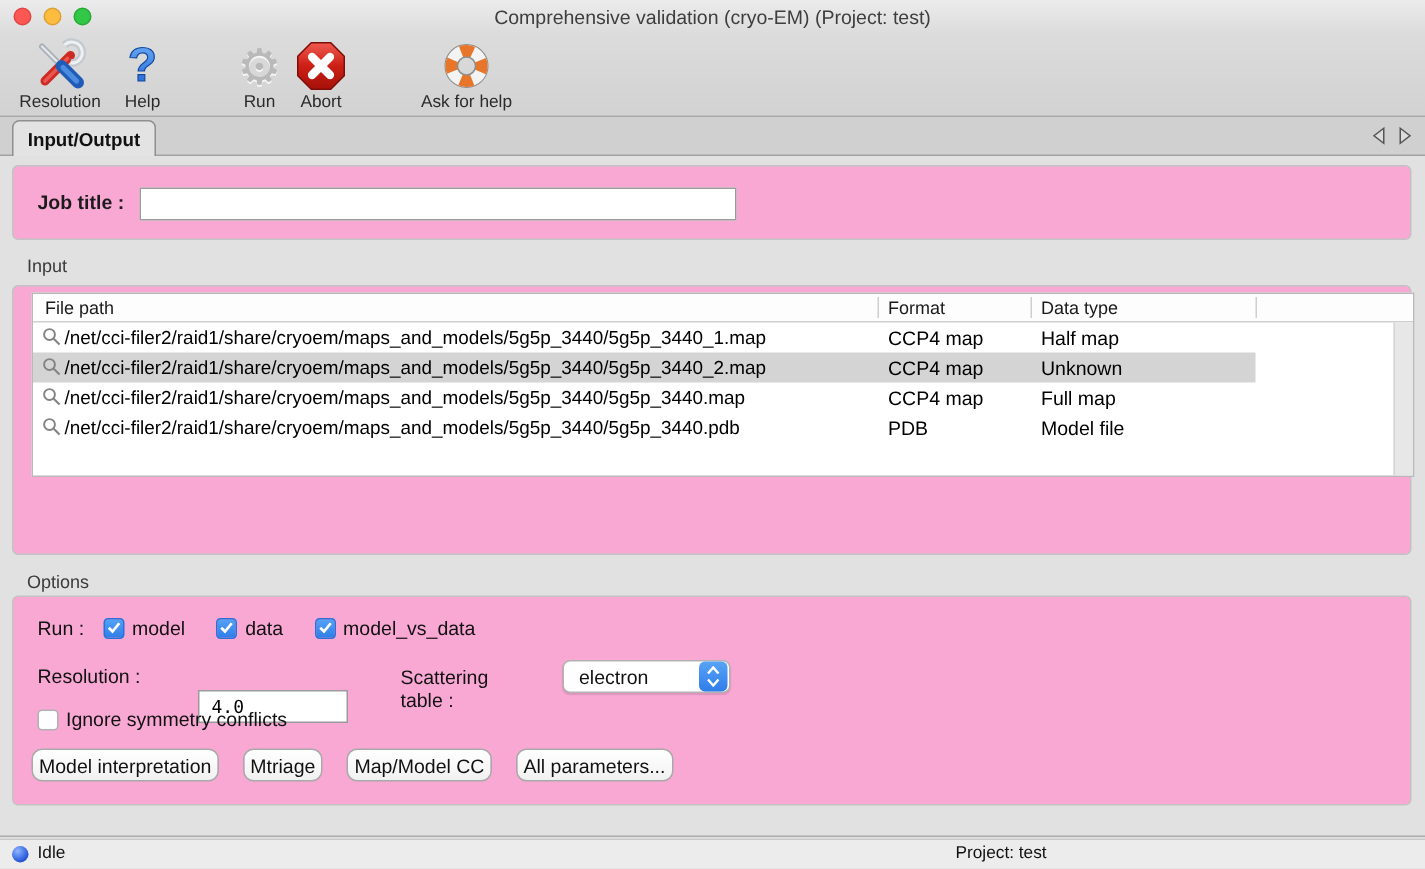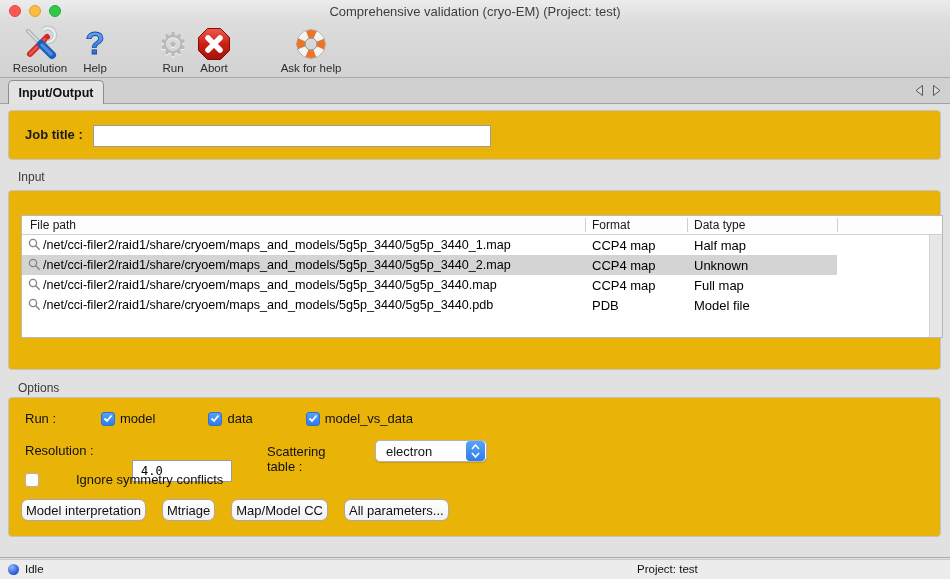--- a/index.html
+++ b/index.html
@@ -42,34 +42,34 @@
     border-radius:5px 5px 0 0; display:flex; align-items:center; justify-content:center;
     font-size:12.5px; font-weight:bold; color:#111;
   }
   .tab-arrows { position:absolute; right:8px; top:6px; display:flex; gap:8px; }
   
   .panel {
     position:absolute; left:0; top:104px; width:950px; height:454px;
     background:#e1e1e1; border-bottom:1px solid #ababab;
   }
   .groupbox {
-    position:absolute; background:#eab308; border:1px solid #c3c3c3; border-radius:4px;
+    position:absolute; background:#f9a8d4; border:1px solid #c3c3c3; border-radius:4px;
   }
   .group-label { position:absolute; font-size:12px; color:#3a3a3a; }
   .jobbox { left:8px; top:6px; width:933px; height:50px; }
   .jobbox label { position:absolute; left:16px; top:16px; font-size:13px; font-weight:bold; color:#1b1b1b; }
   .jobbox input {
     position:absolute; left:84px; top:14px; width:398px; height:22px;
     border:1px solid #9b9b9b; background:#fff; font-size:13px; padding:0 6px;
     font-family:"Liberation Sans",sans-serif;
   }
   .inputbox { left:8px; top:86px; width:933px; height:180px; }
   
   .ftable {
-    position:absolute; left:12px; top:24px; width:922px; height:123px;
+    position:absolute; left:12px; top:4px; width:922px; height:123px;
     background:#fff; border:1px solid #b9b9b9; font-size:13px; overflow:hidden;
   }
   .thead {
     position:relative; height:19px; background:#fdfdfd; border-bottom:1px solid #cfcfcf;
     font-size:12px; color:#1a1a1a;
   }
   .th { position:absolute; top:2px; }
   .vsep { position:absolute; top:2px; bottom:2px; width:1px; background:#cfcfcf; }
   .trow { position:relative; height:20px; color:#000; }
   .trow .hl { position:absolute; left:0; top:0; width:815px; height:20px; background:#d4d4d4; display:none; }
@@ -86,21 +86,21 @@
   
   .btnrow { position:absolute; left:12px; display:flex; gap:7px; }
   .btn {
     height:22px; padding:0 12px; font-size:13px; color:#111;
     background:linear-gradient(#ffffff,#f1f1f1);
     border:1px solid #a9a9a9; border-radius:4px;
     font-family:"Liberation Sans",sans-serif; cursor:default;
   }
   .btn.round { border-radius:7px; padding:0 4px; }
   .optbox { left:8px; top:293px; width:933px; height:140px; }
-  .optrow { position:absolute; left:16px; display:flex; align-items:center; font-size:13px; color:#111;gap:32px; }
+  .optrow { position:absolute; left:16px; display:flex; align-items:center; font-size:13px; color:#111; }
   .cb {
     width:14px; height:14px; border-radius:3px; margin-right:5px; flex:0 0 auto;
     background:linear-gradient(#55a1f6,#2e7ee9); border:1px solid #2a70d8;
     display:flex; align-items:center; justify-content:center;
   }
   .cb.off { background:#fff; border:1px solid #b2b2b2; }
   .runlabel { width:44px; }
   .cbgroup { display:flex; align-items:center; margin-right:21px; }
   .resinput {
     position:absolute; left:107px; top:-3px; width:100px; height:22px;

